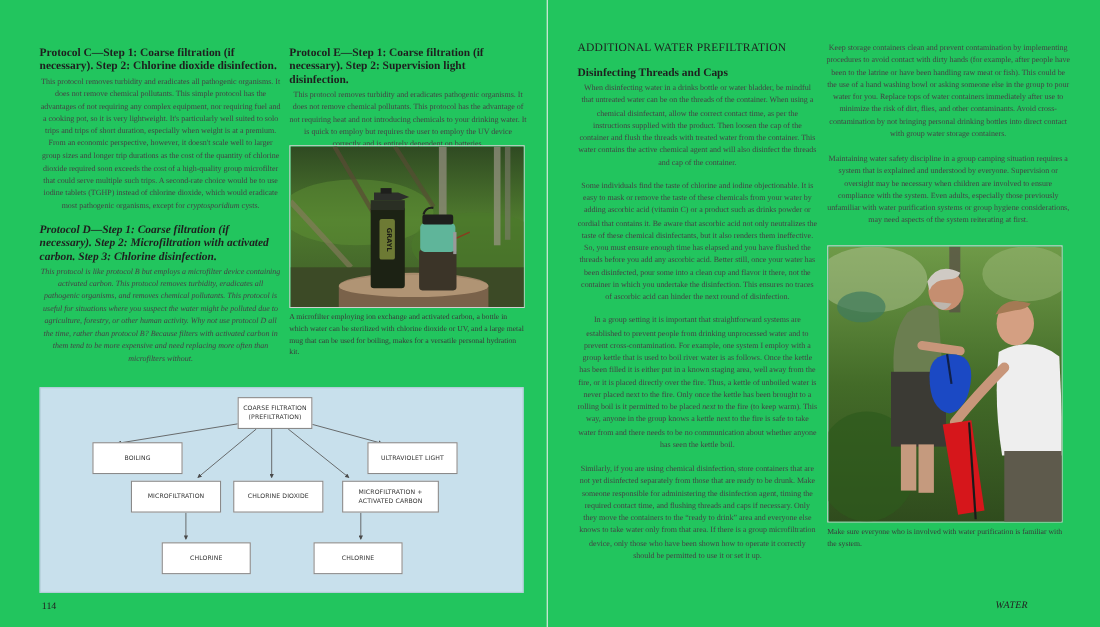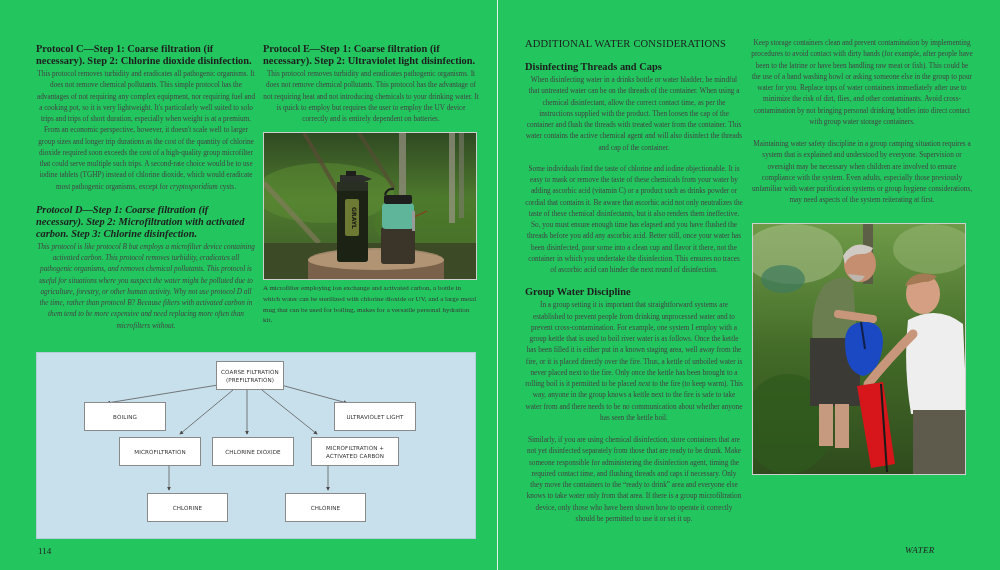--- a/index.html
+++ b/index.html
@@ -36,21 +36,21 @@
         <p class="body"><span>This protocol removes turbidity and eradicates all pathogenic organisms. It does not remove chemical pollutants. This simple protocol has the advantages of not requiring any complex equipment, nor requiring fuel and a cooking pot, so it is very lightweight. It's particularly well suited to solo trips and trips of short duration, especially when weight is at a premium. From an economic perspective, however, it doesn't scale well to larger group sizes and longer trip durations as the cost of the quantity of chlorine dioxide required soon exceeds the cost of a high-quality group microfilter that could serve multiple such trips. A second-rate choice would be to use iodine tablets (TGHP) instead of chlorine dioxide, which would eradicate most pathogenic organisms, except for </span><em>cryptosporidium</em><span> cysts.</span></p>
       </div>
       <div class="block" style="margin-top:11px;font-style:italic;">
         <h3 class="proto">Protocol D—Step 1: Coarse filtration (if necessary). Step 2: Microfiltration with activated carbon. Step 3: Chlorine disinfection.</h3>
         <p class="body">This protocol is like protocol B but employs a microfilter device containing activated carbon. This protocol removes turbidity, eradicates all pathogenic organisms, and removes chemical pollutants. This protocol is useful for situations where you suspect the water might be polluted due to agriculture, forestry, or other human activity. Why not use protocol D all the time, rather than protocol B? Because filters with activated carbon in them tend to be more expensive and need replacing more often than microfilters without.</p>
       </div>
     </div>
 
     <div class="col" style="left:263px; top:43px; width:216px;">
       <div class="block">
-        <h3 class="proto">Protocol E—Step 1: Coarse filtration (if necessary). Step 2: Ultraviolet light disinfection.</h3>
+        <h3 class="proto">Protocol E—Step 1: Coarse filtration (if necessary). Step 2: Supervision light disinfection.</h3>
         <p class="body">This protocol removes turbidity and eradicates pathogenic organisms. It does not remove chemical pollutants. This protocol has the advantage of not requiring heat and not introducing chemicals to your drinking water. It is quick to employ but requires the user to employ the UV device correctly and is entirely dependent on batteries.</p>
       </div>
     </div>
 
     <div class="photo" style="left:263px; top:132px; width:214px; height:148px;">
       <svg width="214" height="148" viewBox="0 0 214 148">
         <defs>
           <linearGradient id="bgG" x1="0" y1="0" x2="0" y2="1">
             <stop offset="0" stop-color="#2f4a22"></stop>
             <stop offset="0.45" stop-color="#4f7a2e"></stop>
@@ -123,33 +123,32 @@
       </div>
       <div class="dbox" style="left:110px; top:140px; width:81px; height:29px;">CHLORINE</div>
       <div class="dbox" style="left:248px; top:140px; width:81px; height:29px;">CHLORINE</div>
     </div>
 
     <div class="folio" style="left:38px; top:546px;font-family:Liberation Serif, serif;">114</div>
   </div>
 
   <div class="page page-right">
     <div class="col" style="left:25px; top:38px; width:218px;">
-      <h2 class="section">ADDITIONAL WATER CONSIDERATIONS</h2>
+      <h2 class="section">ADDITIONAL WATER PREFILTRATION</h2>
 
       <div class="block">
         <h3 class="sub">Disinfecting Threads and Caps</h3>
         <p class="body">When disinfecting water in a drinks bottle or water bladder, be mindful that untreated water can be on the threads of the container. When using a chemical disinfectant, allow the correct contact time, as per the instructions supplied with the product. Then loosen the cap of the container and flush the threads with treated water from the container. This water contains the active chemical agent and will also disinfect the threads and cap of the container.</p>
       </div>
 
       <div class="block" style="margin-top:10px;">
         <p class="body">Some individuals find the taste of chlorine and iodine objectionable. It is easy to mask or remove the taste of these chemicals from your water by adding ascorbic acid (vitamin C) or a product such as drinks powder or cordial that contains it. Be aware that ascorbic acid not only neutralizes the taste of these chemical disinfectants, but it also renders them ineffective. So, you must ensure enough time has elapsed and you have flushed the threads before you add any ascorbic acid. Better still, once your water has been disinfected, pour some into a clean cup and flavor it there, not the container in which you undertake the disinfection. This ensures no traces of ascorbic acid can hinder the next round of disinfection.</p>
       </div>
 
       <div class="block" style="margin-top:10px;">
-        <h3 class="sub">Group Water Discipline</h3>
         <p class="body"><span>In a group setting it is important that straightforward systems are established to prevent people from drinking unprocessed water and to prevent cross-contamination. For example, one system I employ with a group kettle that is used to boil river water is as follows. Once the kettle has been filled it is either put in a known staging area, well away from the fire, or it is placed directly over the fire. Thus, a kettle of unboiled water is never placed next to the fire. Only once the kettle has been brought to a rolling boil is it permitted to be placed </span><em>next</em><span> to the fire (to keep warm). This way, anyone in the group knows a kettle next to the fire is safe to take water from and there needs to be no communication about whether anyone has seen the kettle boil.</span></p>
         <p class="body" style="margin-top:11px;">Similarly, if you are using chemical disinfection, store containers that are not yet disinfected separately from those that are ready to be drunk. Make someone responsible for administering the disinfection agent, timing the required contact time, and flushing threads and caps if necessary. Only they move the containers to the “ready to drink” area and everyone else knows to take water only from that area. If there is a group microfiltration device, only those who have been shown how to operate it correctly should be permitted to use it or set it up.</p>
       </div>
     </div>
 
     <div class="col" style="left:251px; top:38px; width:222px;">
       <p class="body">Keep storage containers clean and prevent contamination by implementing procedures to avoid contact with dirty hands (for example, after people have been to the latrine or have been handling raw meat or fish). This could be the use of a hand washing bowl or asking someone else in the group to pour water for you. Replace tops of water containers immediately after use to minimize the risk of dirt, flies, and other contaminants. Avoid cross-contamination by not bringing personal drinking bottles into direct contact with group water storage containers.</p>
       <p class="body" style="margin-top:11px;">Maintaining water safety discipline in a group camping situation requires a system that is explained and understood by everyone. Supervision or oversight may be necessary when children are involved to ensure compliance with the system. Even adults, especially those previously unfamiliar with water purification systems or group hygiene considerations, may need aspects of the system reiterating at first.</p>
     </div>
 
@@ -184,17 +183,20 @@
         <ellipse cx="170" cy="70" rx="17" ry="20" fill="#d49f82"></ellipse>
         <path d="M152,62 Q160,44 184,52 Q180,58 170,58 Z" fill="#a47a54"></path>
         <path d="M155,96 Q185,80 210,100 L214,190 L158,190 Q150,140 155,96 Z" fill="#eeeeee"></path>
         <path d="M160,110 Q135,135 115,160" stroke="#c8967a" stroke-width="9" stroke-linecap="round"></path>
         <rect x="160" y="186" width="54" height="66" fill="#5e5a4c"></rect>
 
         <path d="M104,162 L130,158 L142,240 L118,244 Z" fill="#d6161b"></path>
         <path d="M128,160 L134,248" stroke="#1a1a1a" stroke-width="2"></path>
       </svg>
     </div>
+    <div class="col" style="left:252px; top:478px; width:222px;">
+      <p class="caption">Make sure everyone who is involved with water purification is familiar with the system.</p>
+    </div>
 
     <div class="folio" style="left:405px; top:545px; letter-spacing:0.3px;font-style:italic;">WATER</div>
     <div class="folio" style="left:446px; top:545px;margin-top:23px;">115</div>
   </div>
 </div>
 
 </body></html>

